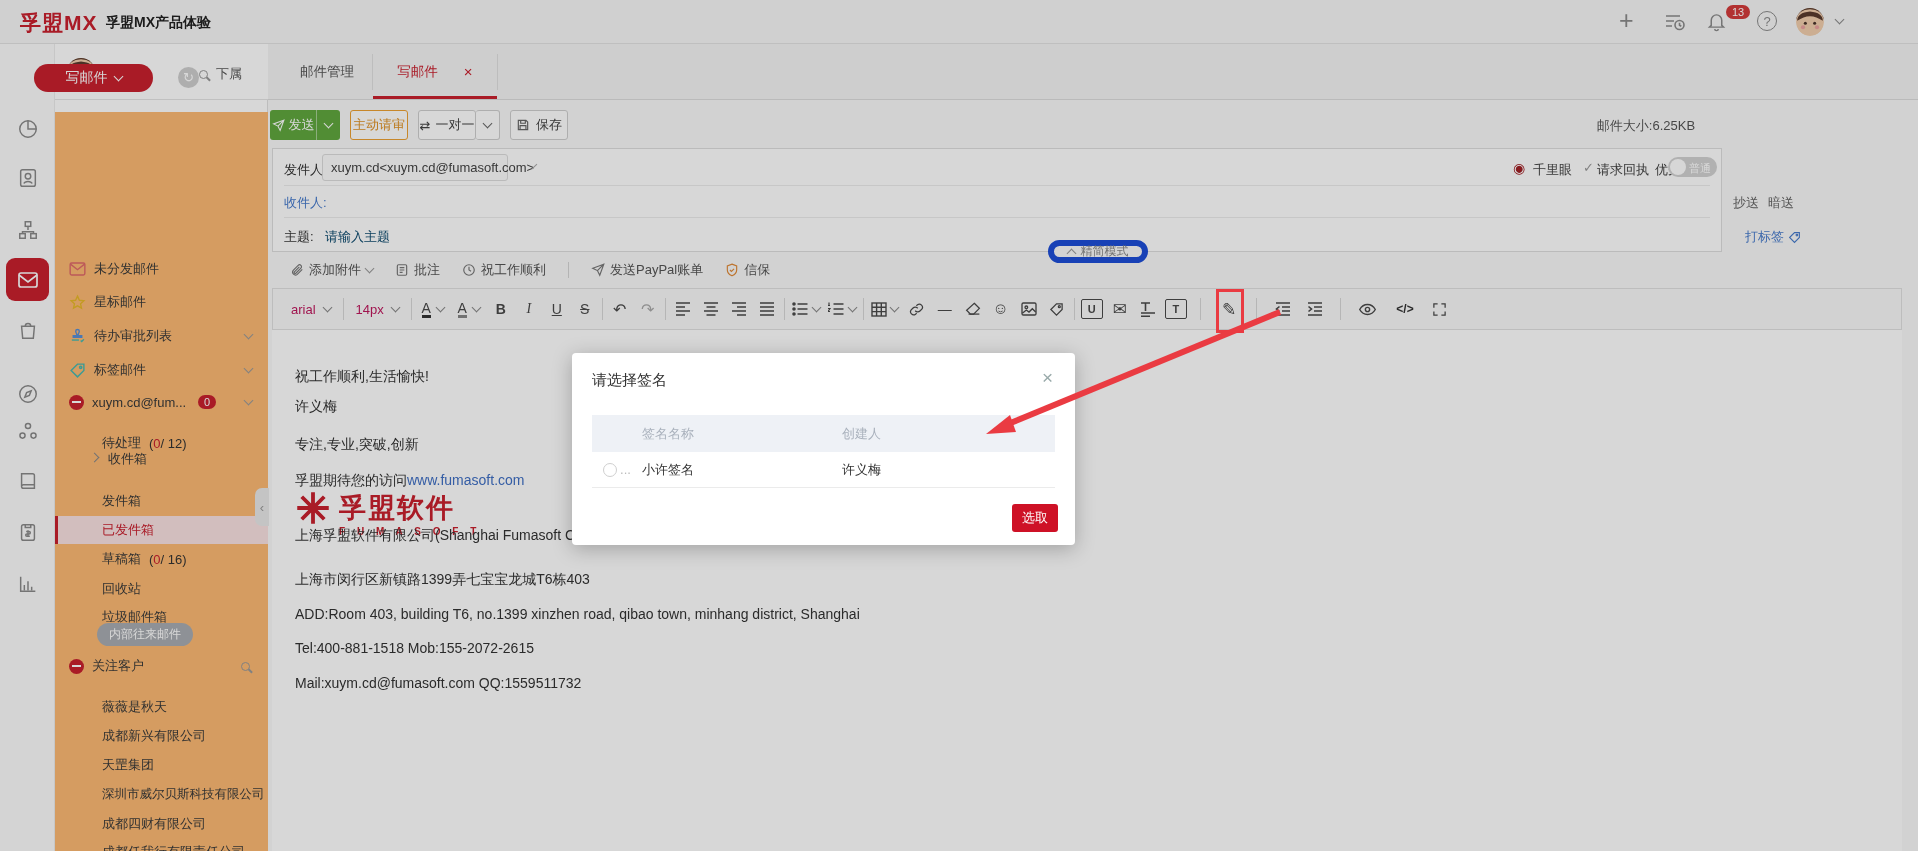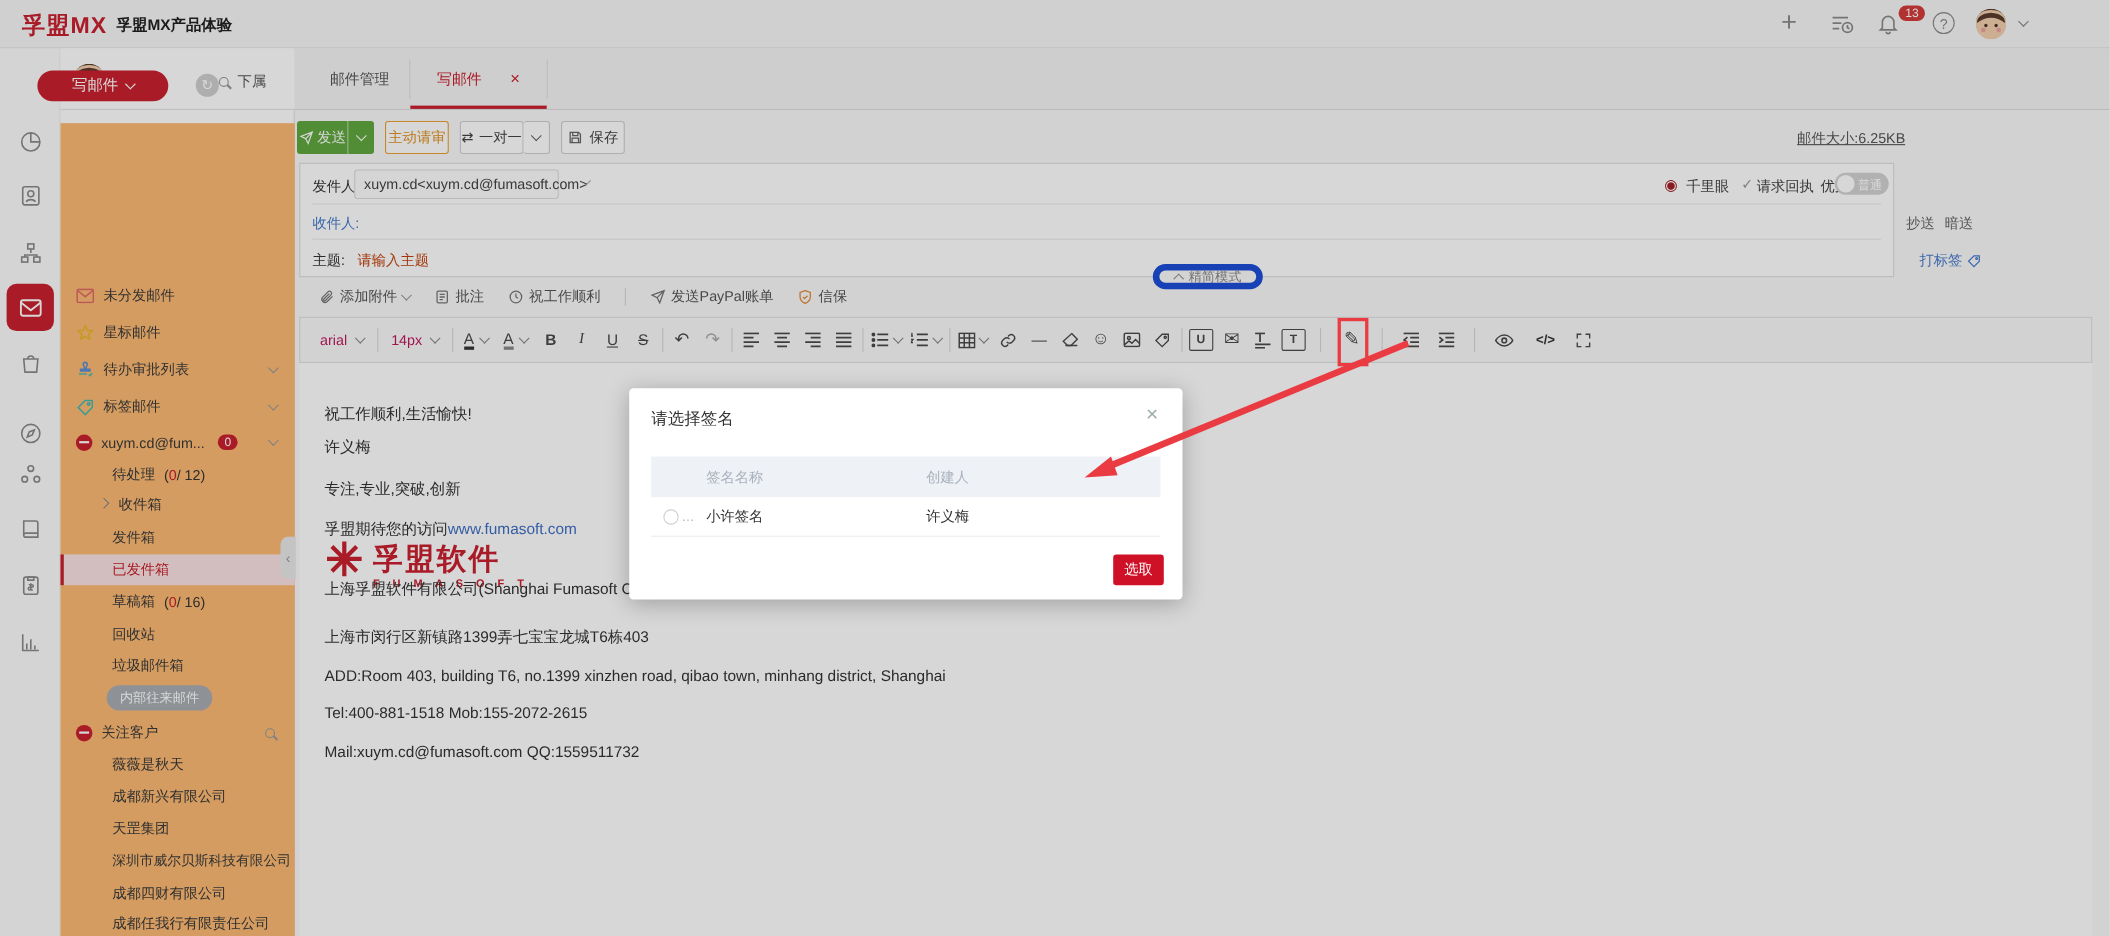--- a/index.html
+++ b/index.html
@@ -23,21 +23,21 @@
   #rail { left:0; top:44px; width:55px; height:807px; background:#fcfcfc; border-right:1px solid #ececec; }
   .railic { position:absolute; left:17px; color:#8a8a8a; }
   #railActive { position:absolute; left:6px; top:214px; width:43px; height:43px; background:#c9202e; border-radius:9px; display:flex; align-items:center; justify-content:center; color:#fff; }
   
   #sidebar { left:55px; top:44px; width:213px; height:807px; background:#fff; border-right:1px solid #e0e0e0; }
   #sidehead { left:55px; top:44px; width:213px; height:56px; background:#fff; border-bottom:1px solid #e4e4e4; }
   #composeBtn { left:34px; top:64px; width:119px; height:28px; background:#c9202e; color:#fff; border-radius:14px; display:flex; align-items:center; justify-content:center; gap:7px; font-size:14px; cursor:pointer; }
   #syncBtn { left:178px; top:67px; width:21px; height:21px; border-radius:50%; background:#cfcfcf; color:#fff; display:flex; align-items:center; justify-content:center; }
   .srow { position:absolute; left:0; width:213px; height:28px; display:flex; align-items:center; gap:8px; padding-left:14px; color:#3a3a3a; cursor:pointer; }
   .srow .lbl { white-space:nowrap; }
-  .sub { padding-left:47px; }
+  .sub { padding-left:47px;margin-top:12px; }
   .zero { color:#c9202e; }
   .rowchev { position:absolute; right:16px; color:#9a9a9a; }
   #activeRow { background:#f9e2e2; color:#c9202e; }
   #activeRow:before { content:""; position:absolute; left:0; top:0; width:3px; height:28px; background:#c9202e; }
   .pill { background:#a9adb2; color:#fff; border-radius:12px; padding:3px 12px; font-size:12px; }
   .minus { display:inline-block; width:15px; height:15px; border-radius:50%; background:#c9202e; position:relative; }
   .minus:after { content:""; position:absolute; left:3px; top:6.5px; width:9px; height:2px; background:#fff; }
   .numbadge { background:#c9202e; color:#fff; border-radius:9px; font-size:11px; padding:1px 6px; }
   #collapseTab { left:255px; top:488px; width:14px; height:38px; background:#e9e9e9; border-radius:7px 0 0 7px; color:#999; display:flex; align-items:center; justify-content:center; font-size:13px; }
   
@@ -47,21 +47,21 @@
   #tab2 { left:373px; top:44px; width:124px; height:55px; color:#c9202e; display:flex; align-items:center; justify-content:center; gap:26px; font-size:13.5px; cursor:pointer; }
   #tab2line { left:373px; top:96px; width:124px; height:3px; background:#c9202e; }
   
   .btn { position:absolute; top:110px; height:30px; display:flex; align-items:center; justify-content:center; border-radius:3px; cursor:pointer; font-size:13px; }
   #sendMain { left:270px; width:46px; background:#60a83e; color:#fff; border-radius:3px 0 0 3px; gap:4px; }
   #sendArrow { left:316px; width:24px; background:#60a83e; color:#fff; border-left:1px solid rgba(255,255,255,.45); border-radius:0 3px 3px 0; }
   #reqReview { left:350px; width:58px; background:#fff; border:1px solid #eda032; color:#e09225; }
   #oneMain { left:418px; width:58px; background:#fff; border:1px solid #cfcfcf; color:#444; gap:5px; }
   #oneArrow { left:476px; width:24px; background:#fff; border:1px solid #cfcfcf; border-left:none; color:#666; }
   #saveBtn { left:510px; width:58px; background:#fff; border:1px solid #cfcfcf; color:#444; gap:6px; }
-  #mailsize { left:1560px; top:117px; width:172px; text-align:right; color:#555;text-decoration:underline; }
+  #mailsize { left:1560px; top:117px; width:172px; text-align:center; color:#555; }
   
   #panel { left:272px; top:148px; width:1450px; height:104px; background:#fff; border:1px solid #dedede; }
   .fdiv { position:absolute; left:284px; width:1426px; height:1px; background:#ececec; }
   .flabel { color:#333; }
   #fromSel { left:322px; top:154px; width:186px; height:27px; border:1px solid #ddd; background:#fdfdfd; border-radius:3px; display:flex; align-items:center; justify-content:flex-start; padding:0 8px; color:#444; cursor:pointer; }
   .rightlink { color:#666; cursor:pointer; }
   #toggle { left:1668px; top:157px; width:49px; height:20px; background:#d2d2d2; border-radius:10px; position:absolute; cursor:pointer; }
   #toggle .knob { position:absolute; left:2px; top:2px; width:16px; height:16px; background:#fff; border-radius:50%; }
   #toggle .tlabel { position:absolute; right:6px; top:3.5px; color:#fff; font-size:11px; }
   #simplePill { left:1048px; top:240px; width:100px; height:23px; border:6px solid #1d4ed8; background:#fbfbfb; border-radius:12px; color:#888; display:flex; align-items:center; justify-content:center; gap:6px; font-size:12px; cursor:pointer; }
@@ -376,21 +376,21 @@
 <div id="toggle">
   <span class="knob"></span>
   <span class="tlabel">普通</span>
 </div>
 <div class="fdiv abs" style="top:185px"></div>
 <span class="abs" style="left:284px;top:194px;color:#477bcc">收件人:</span>
 <span class="abs rightlink" style="left:1733px;top:194px">抄送</span>
 <span class="abs rightlink" style="left:1768px;top:194px">暗送</span>
 <div class="fdiv abs" style="top:217px"></div>
 <span class="abs flabel" style="left:284px;top:228px">主题:</span>
-<span class="abs" style="left:325px;top:228px;color:#c2410c">请输入主题</span>
+<span class="abs" style="left:325px;top:228px;color:#0c4a6e">请输入主题</span>
 <span class="abs" style="left:1745px;top:228px;color:#477bcc;display:flex;align-items:center;gap:4px">
   <span>打标签</span>
   <i class="sv">
       <svg width="13" height="13" viewBox="0 0 24 24" fill="none" stroke="#477bcc" stroke-width="2">
         <path d="M3 12l9-9h9v9l-9 9z"></path>
         <circle cx="16.5" cy="7.5" r="1.6"></circle>
       </svg>
     </i>
 </span>
 <div id="simplePill" class="abs">

